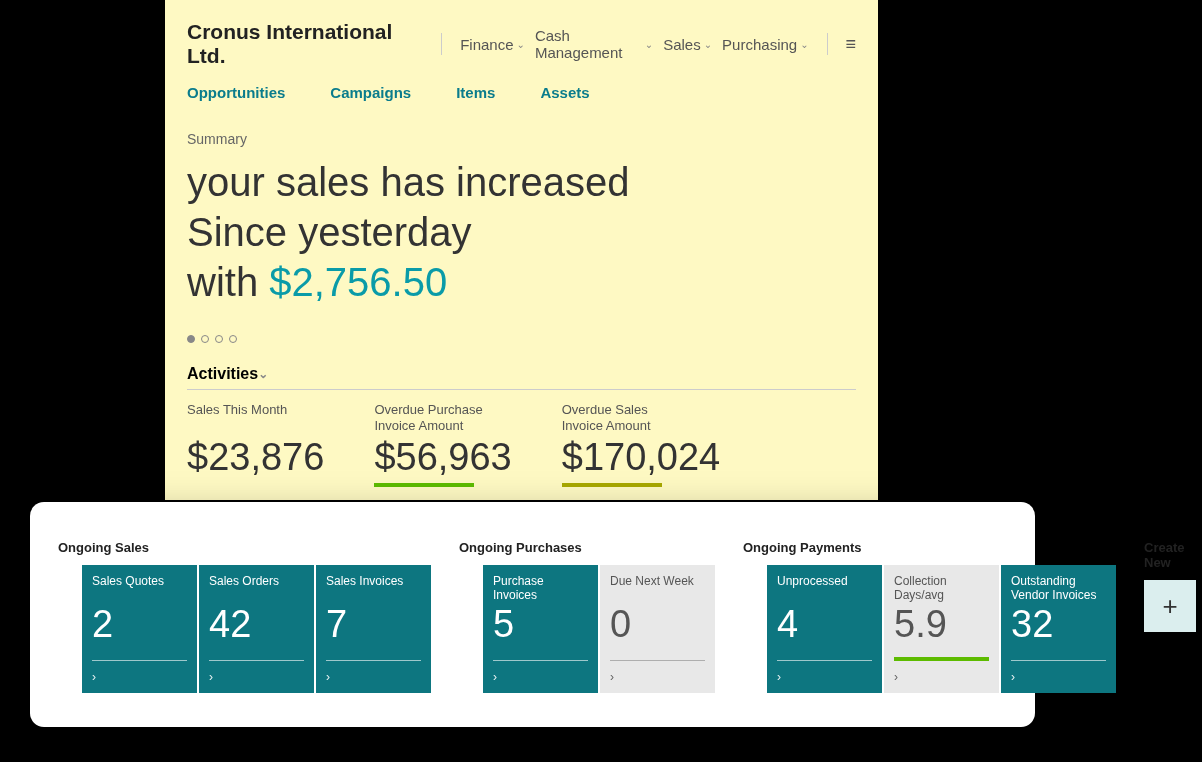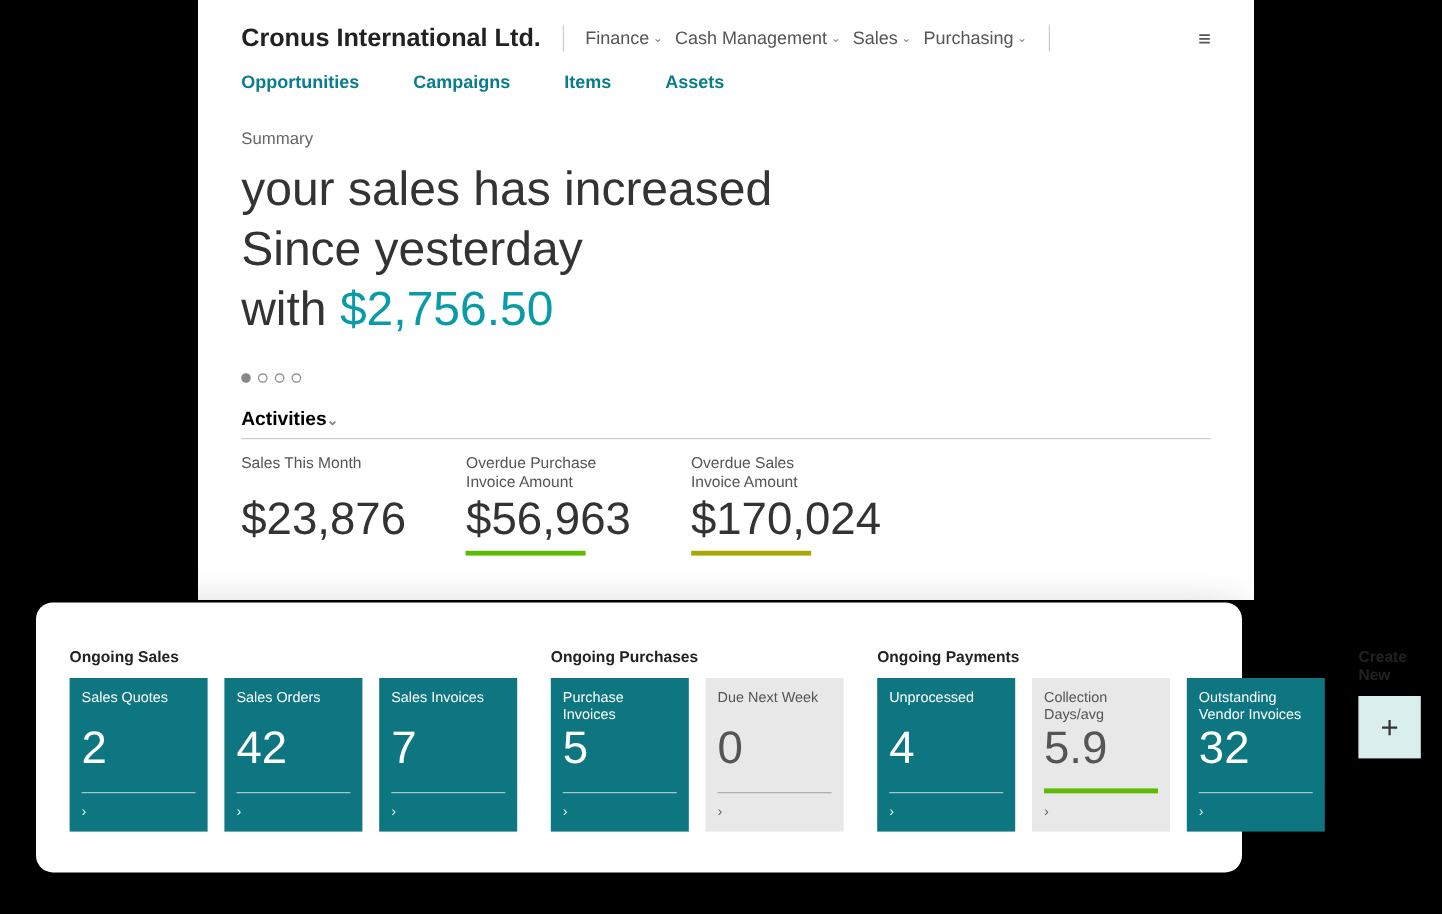--- a/index.html
+++ b/index.html
@@ -8,24 +8,24 @@
     background: #000;
     width: 1202px;
     height: 762px;
     position: relative;
     overflow: hidden;
   }
   .main-panel {
     position: absolute;
     left: 165px;
     top: 0;
-    width: 880px;
+    width: 713px;
     height: 500px;
-    background: #ffffff;
-    padding: 20px 36px;
+    background: #fef9c3;
+    padding: 20px 22px;
   }
   .top-row {
     display: flex;
     align-items: center;
     gap: 18px;
     padding-bottom: 8px;
   }
   .company-name {
     font-size: 21px;
     font-weight: 600;
@@ -131,21 +131,21 @@
     display: flex;
     gap: 28px;
   }
   .group { }
   .group-label {
     font-size: 13px;
     font-weight: 600;
     color: #222;
     margin-bottom: 10px;
   }
-  .tile-row { display:flex; gap:14px; }
+  .tile-row { display:flex; gap:2px;margin-left:24px; }
   .tile {
     width: 115px;
     height: 128px;
     padding: 10px 10px 8px 10px;
     display: flex;
     flex-direction: column;
     cursor: pointer;
     position: relative;
   }
   .tile.teal { background:#0d7680; color:#fff; }

